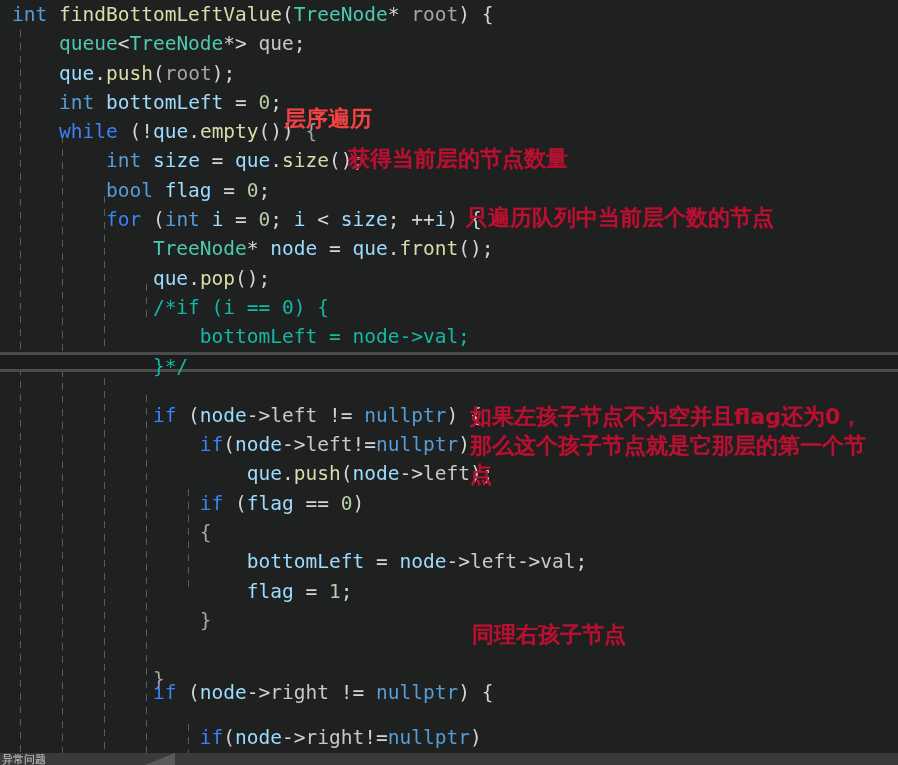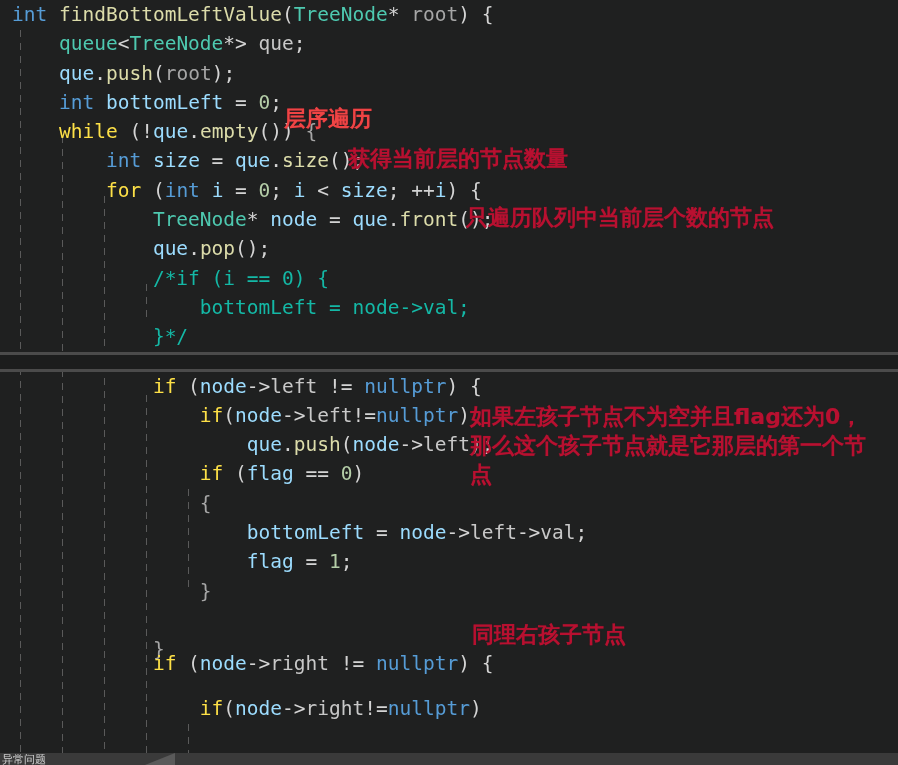--- a/index.html
+++ b/index.html
@@ -61,21 +61,21 @@
     position: absolute;
     width: 1px;
     background-image: linear-gradient(to bottom,
         #5a5a5a 0px, #5a5a5a 7px,
         rgba(0,0,0,0) 7px, rgba(0,0,0,0) 13px);
     background-size: 1px 13px;
   }
 
   
   .kw      { color: #569cd6; }   
-  .ctrl    { color: #fde047; }   
+  .ctrl    { color: #3b82f6; }   
   .type    { color: #4ec9b0; }   
   .fn      { color: #dcdcaa; }   
   .var     { color: #9cdcfe; }   
   .num     { color: #b5cea8; }   
   .cmt     { color: #14b8a6; }   
   .pun     { color: #d4d4d4; }
   .plain   { color: #c8c8c8; }
   .dim     { color: #a6a6a6; }
 
   
@@ -160,20 +160,21 @@
       <div class="guide" style="left:188px; top:724px; height:29px;"></div>
     </div>
 
     <div class="code-layer" id="code-layer">
         <div class="line"><span class="txt"><span class="kw">int</span><span class="pun"> </span><span class="fn">findBottomLeftValue</span><span class="pun">(</span><span class="type">TreeNode</span><span class="pun">* </span><span class="dim">root</span><span class="pun">) {</span></span></div>
         <div class="line"><span class="txt"><span>    </span><span class="type">queue</span><span class="pun">&lt;</span><span class="type">TreeNode</span><span class="pun">*&gt; </span><span class="plain">que</span><span class="pun">;</span></span></div>
         <div class="line"><span class="txt"><span>    </span><span class="var">que</span><span class="pun">.</span><span class="fn">push</span><span class="pun">(</span><span class="dim">root</span><span class="pun">);</span></span></div>
         <div class="line"><span class="txt"><span>    </span><span class="kw">int</span><span class="pun"> </span><span class="var">bottomLeft</span><span class="pun"> = </span><span class="num">0</span><span class="pun">;</span></span></div>
         <div class="line"><span class="txt"><span>    </span><span class="ctrl">while</span><span class="pun"> (!</span><span class="var">que</span><span class="pun">.</span><span class="fn">empty</span><span class="pun">()) </span><span class="dim">{</span></span></div>
         <div class="line"><span class="txt"><span>        </span><span class="kw">int</span><span class="pun"> </span><span class="var">size</span><span class="pun"> = </span><span class="var">que</span><span class="pun">.</span><span class="fn">size</span><span class="pun">();</span></span></div>
+        <div class="line"><span class="txt"><span>        </span><span class="kw">bool</span><span class="pun"> </span><span class="var">flag</span><span class="pun"> = </span><span class="num">0</span><span class="pun">;</span></span></div>
         <div class="line"><span class="txt"><span>        </span><span class="ctrl">for</span><span class="pun"> (</span><span class="kw">int</span><span class="pun"> </span><span class="var">i</span><span class="pun"> = </span><span class="num">0</span><span class="pun">; </span><span class="var">i</span><span class="pun"> &lt; </span><span class="var">size</span><span class="pun">; ++</span><span class="var">i</span><span class="pun">) {</span></span></div>
         <div class="line"><span class="txt"><span>            </span><span class="type">TreeNode</span><span class="pun">* </span><span class="var">node</span><span class="pun"> = </span><span class="var">que</span><span class="pun">.</span><span class="fn">front</span><span class="pun">();</span></span></div>
         <div class="line"><span class="txt"><span>            </span><span class="var">que</span><span class="pun">.</span><span class="fn">pop</span><span class="pun">();</span></span></div>
         <div class="line"><span class="txt"><span>            </span><span class="cmt">/*if (i == 0) {</span></span></div>
         <div class="line"><span class="txt"><span>                </span><span class="cmt">bottomLeft = node-&gt;val;</span></span></div>
         <div class="line"><span class="txt"><span>            </span><span class="cmt">}*/</span></span></div>
         <div class="line" style="position: relative; top: 20px;"><span class="txt"><span>            </span><span class="ctrl">if</span><span class="pun"> (</span><span class="var">node</span><span class="pun">-&gt;</span><span class="plain">left</span><span class="pun"> != </span><span class="kw">nullptr</span><span class="pun">) {</span></span></div>
         <div class="line" style="position: relative; top: 20px;"><span class="txt"><span>                </span><span class="ctrl">if</span><span class="pun">(</span><span class="var">node</span><span class="pun">-&gt;</span><span class="plain">left</span><span class="pun">!=</span><span class="kw">nullptr</span><span class="pun">)</span></span></div>
         <div class="line" style="position: relative; top: 20px;"><span class="txt"><span>                    </span><span class="var">que</span><span class="pun">.</span><span class="fn">push</span><span class="pun">(</span><span class="var">node</span><span class="pun">-&gt;</span><span class="plain">left</span><span class="pun">);</span></span></div>
         <div class="line" style="position: relative; top: 20px;"><span class="txt"><span>                </span><span class="ctrl">if</span><span class="pun"> (</span><span class="var">flag</span><span class="pun"> == </span><span class="num">0</span><span class="pun">)</span></span></div>

